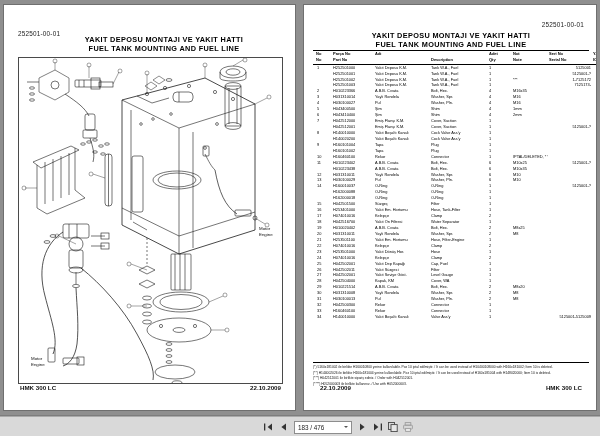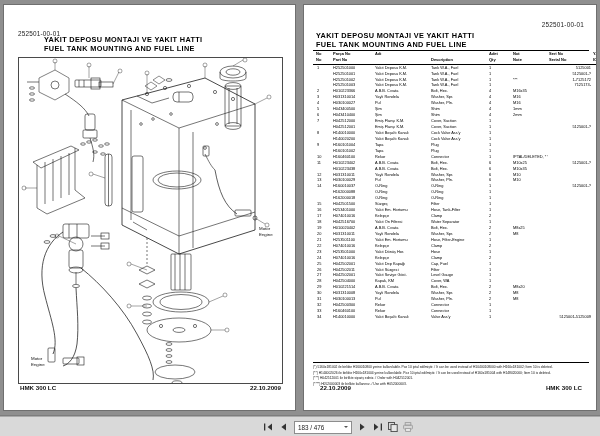--- a/index.html
+++ b/index.html
@@ -55,21 +55,21 @@
     color: #1b1b1b;
     letter-spacing: .2px;
     white-space: nowrap;
   }
   #left-doc-code  { left: 14px;  top: 25px; }
   #right-doc-code { right: 12px; top: 16px; }
 
   
   .title-block {
     position: absolute;
-    text-align: left;
+    text-align: center;
     line-height: 1.28;
   }
   .title-tr, .title-en {
     font-weight: bold;
     font-size: 7.3px;
     letter-spacing: .35px;
     color: #000;
     white-space: nowrap;
   }
   #left-title  { left: 40px; top: 30px; width: 240px; }

